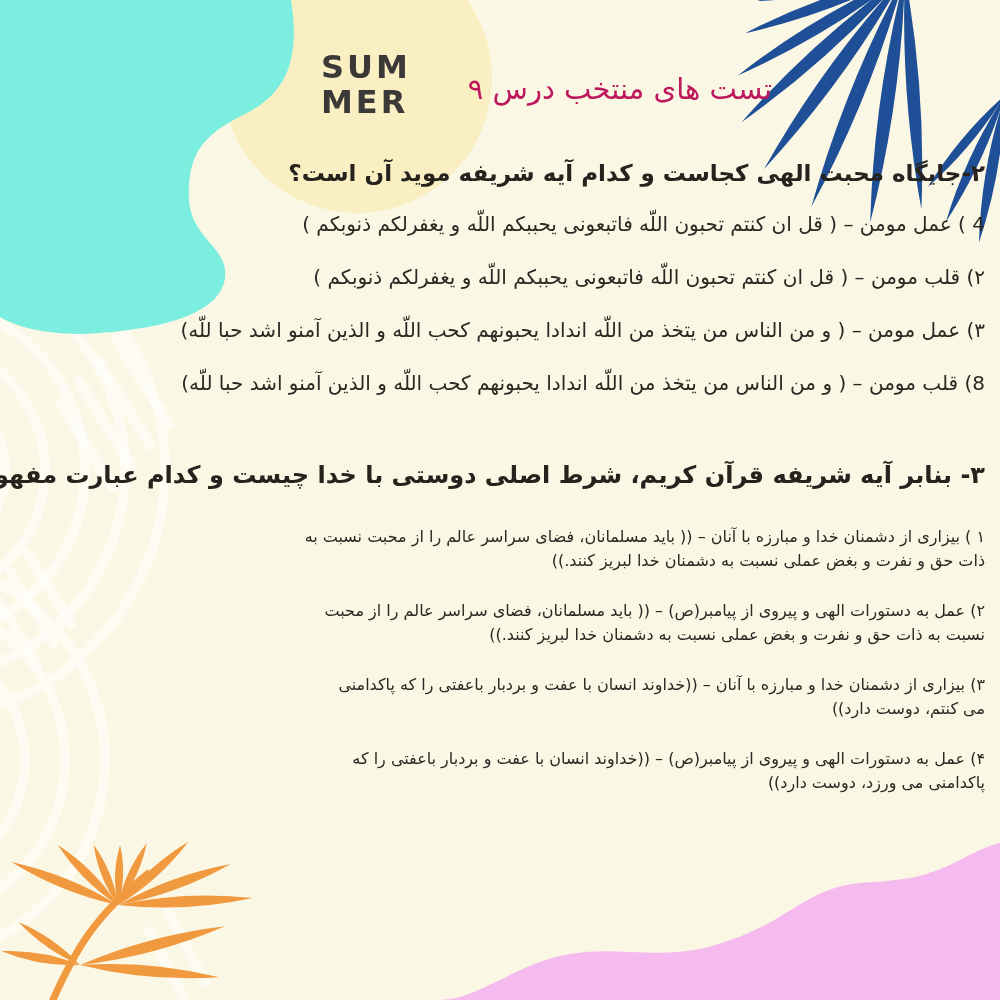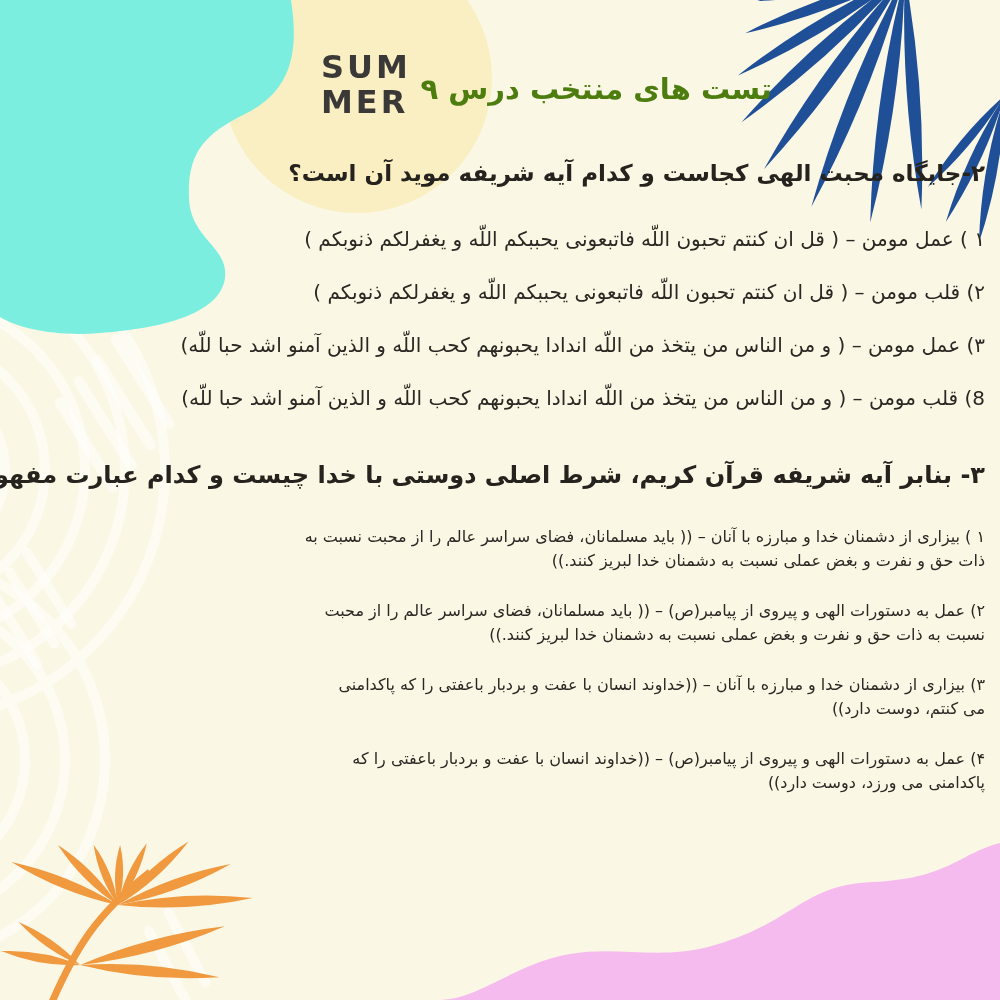--- a/index.html
+++ b/index.html
@@ -12,31 +12,31 @@
   .decor { position:absolute; left:0; top:0; width:1000px; height:1000px; z-index:0; }
   .badge {
     position:absolute; left:321px; top:50px; z-index:2;
     font-weight:bold; font-size:32px; line-height:1.1;
     letter-spacing:3px; color:#3b3937;
   }
   .badge span { display:block; }
   .main-title {
     position:absolute; top:72px; right:228px; z-index:2;
     direction:rtl; white-space:nowrap;
-    font-size:29px; font-weight:bold; color:#4d7c0f;
+    font-size:29px; font-weight:normal; color:#be185d;
   }
   .question {
     position:absolute; right:15px; width:970px; z-index:2;
     direction:rtl; text-align:right;
   }
   .q2 { top:158px; }
   .q3 { top:458px; }
   .q-title {
     font-size:23px; font-weight:bold; color:#26231e;
-    margin-bottom:37px; white-space:nowrap; line-height:1.35;
+    margin-bottom:22px; white-space:nowrap; line-height:1.35;
   }
   .q3 .q-title {
     text-align:center; font-size:24px; line-height:1.45; margin-bottom:32px;
   }
   .q3 .q-title .line { white-space:nowrap; }
   .q2 .option {
     font-size:20px; line-height:1.35; margin-bottom:26px; white-space:nowrap;
   }
   .q3 .option { font-size:16px; line-height:1.5; margin-bottom:26px; }
   .q3 .option .line { white-space:nowrap; }
@@ -125,21 +125,21 @@
 
   <div class="badge">
     <span>SUM</span>
     <span>MER</span>
   </div>
 
   <div class="main-title">تست های منتخب درس ۹</div>
 
   <div class="question q2">
     <div class="q-title">۲-جایگاه محبت الهی کجاست و کدام آیه شریفه موید آن است؟</div>
-    <div class="option">۱ ) عمل مومن – ( قل ان کنتم تحبون اللّه فاتبعونی یحببکم اللّه و یغفرلکم ذنوبکم )</div>
+    <div class="option">4 ) عمل مومن – ( قل ان کنتم تحبون اللّه فاتبعونی یحببکم اللّه و یغفرلکم ذنوبکم )</div>
     <div class="option">۲) قلب مومن – ( قل ان کنتم تحبون اللّه فاتبعونی یحببکم اللّه و یغفرلکم ذنوبکم )</div>
     <div class="option">۳) عمل مومن – ( و من الناس من یتخذ من اللّه اندادا یحبونهم کحب اللّه و الذین آمنو اشد حبا للّه)</div>
     <div class="option">8) قلب مومن – ( و من الناس من یتخذ من اللّه اندادا یحبونهم کحب اللّه و الذین آمنو اشد حبا للّه)</div>
   </div>
 
   <div class="question q3">
     <div class="q-title">
       <div class="line">۳- بنابر آیه شریفه قرآن کریم، شرط اصلی دوستی با خدا چیست و کدام عبارت مفهوم</div>
     </div>
     <div class="option">

